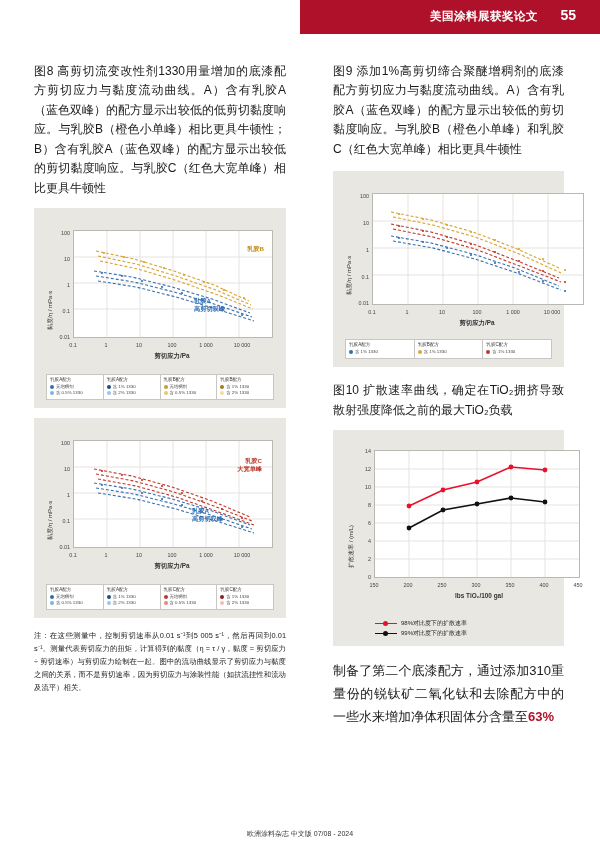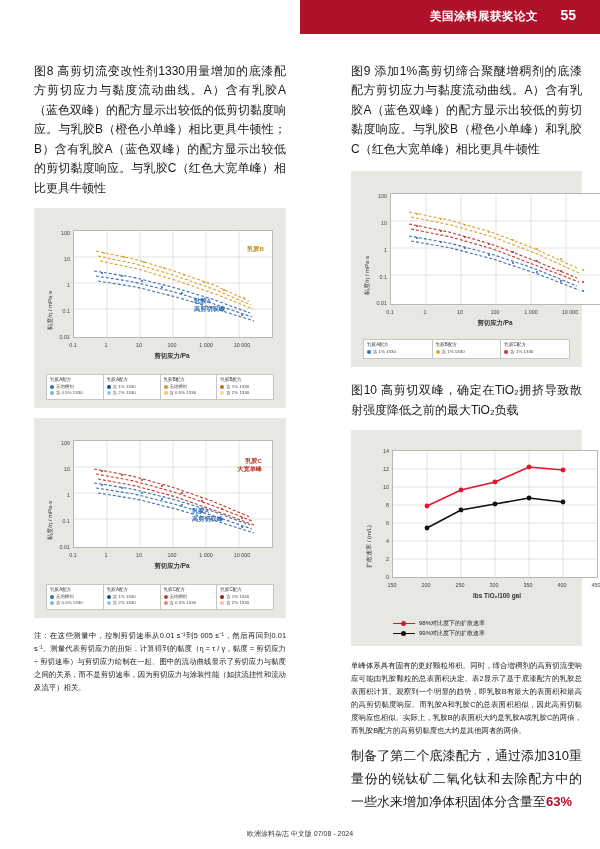--- a/index.html
+++ b/index.html
@@ -49,21 +49,21 @@
 
   
   .col-left {
     position: absolute;
     left: 34px;
     top: 62px;
     width: 252px;
   }
   .col-right {
     position: absolute;
-    left: 320px;
+    left: 302px;
     top: 62px;
     width: 262px;
     padding-left: 31px;
   }
   .caption {
     font-size: 12px;
     line-height: 1.62;
     color: #1a1a1a;
     text-align: justify;
   }
@@ -534,21 +534,21 @@
         <div class="legendcell">
           <div class="lc-title">乳胶C配方</div>
           <div class="lc-row">
               <span class="dot" style="background:#c0392b"></span>
               <span>含 1% 1330</span>
             </div>
         </div>
       </div>
     </div>
 
-    <div class="caption" style="margin-top:14px;">图10 高剪切双峰，确定在TiO₂拥挤导致散射强度降低之前的最大TiO₂负载</div>
+    <div class="caption" style="margin-top:14px;">图10 扩散速率曲线，确定在TiO₂拥挤导致散射强度降低之前的最大TiO₂负载</div>
 
     <div class="figpanel">
       <div class="chart-area" style="height:170px;">
         <div class="ylab" style="left:6px; top:128px;">扩散速率 / (m/L)</div>
 
         <div class="ytick" style="left:12px; top:8px; width:18px;">14</div>
         <div class="ytick" style="left:12px; top:26px; width:18px;">12</div>
         <div class="ytick" style="left:12px; top:44px; width:18px;">10</div>
         <div class="ytick" style="left:12px; top:62px; width:18px;">8</div>
         <div class="ytick" style="left:12px; top:80px; width:18px;">6</div>
@@ -615,21 +615,20 @@
           <span class="marker">
             <i style="background:#111111"></i>
               <b style="background:#111111"></b>
           </span>
           <span>99%对比度下的扩散速率</span>
         </div>
       </div>
     </div>
 
     <div style="margin-top:14px;">
-      <p style="font-size:7.4px; line-height:1.75; text-align:justify; margin:0 0 7px 0;">单峰体系具有固有的更好颗粒堆积。同时，缔合增稠剂的高剪切流变响应可能由乳胶颗粒的总表面积决定。表2显示了基于底漆配方的乳胶总表面积计算。观察到一个明显的趋势，即乳胶B有最大的表面积和最高的高剪切黏度响应。而乳胶A和乳胶C的总表面积相似，因此高剪切黏度响应也相似。实际上，乳胶B的表面积大约是乳胶A或乳胶C的两倍，而乳胶B配方的高剪切黏度也大约是其他两者的两倍。</p>
       <p style="font-size:13px; line-height:1.75; text-align:justify; margin:0;">
         <span>制备了第二个底漆配方，通过添加310重量份的锐钛矿二氧化钛和去除配方中的一些水来增加净体积固体分含量至<span style="color:#b0112a;font-weight:bold;">63%</span></span>
       </p>
     </div>
   </div>
 
   <div class="footer">
     <span>欧洲涂料杂志 中文版 07/08 - 2024</span>
   </div>
 

